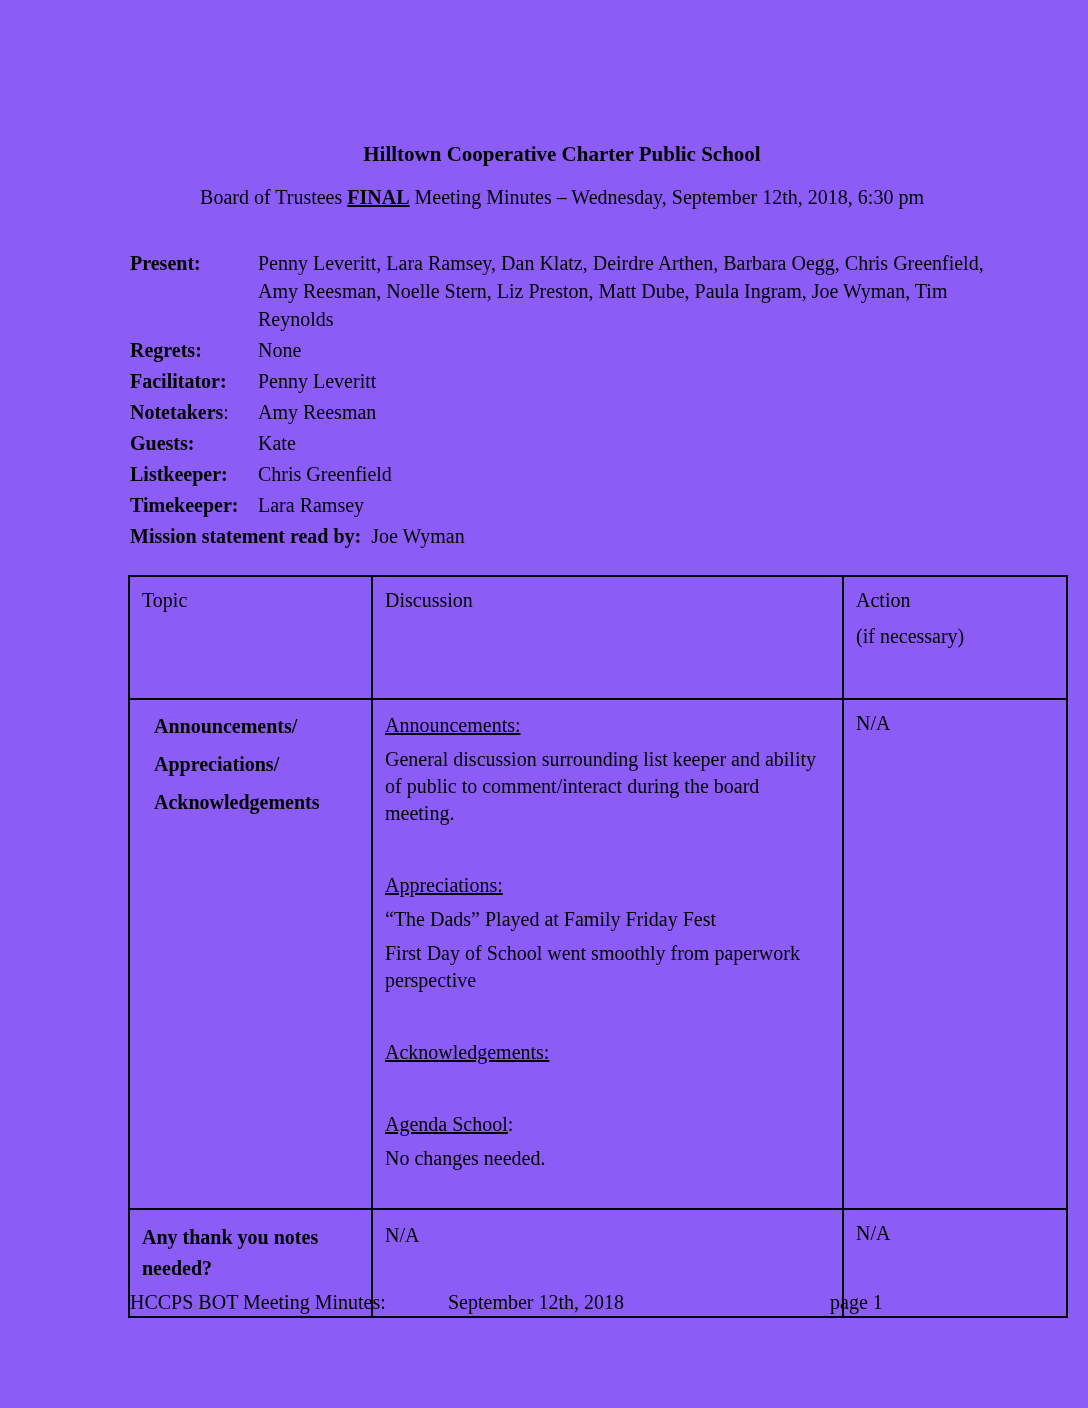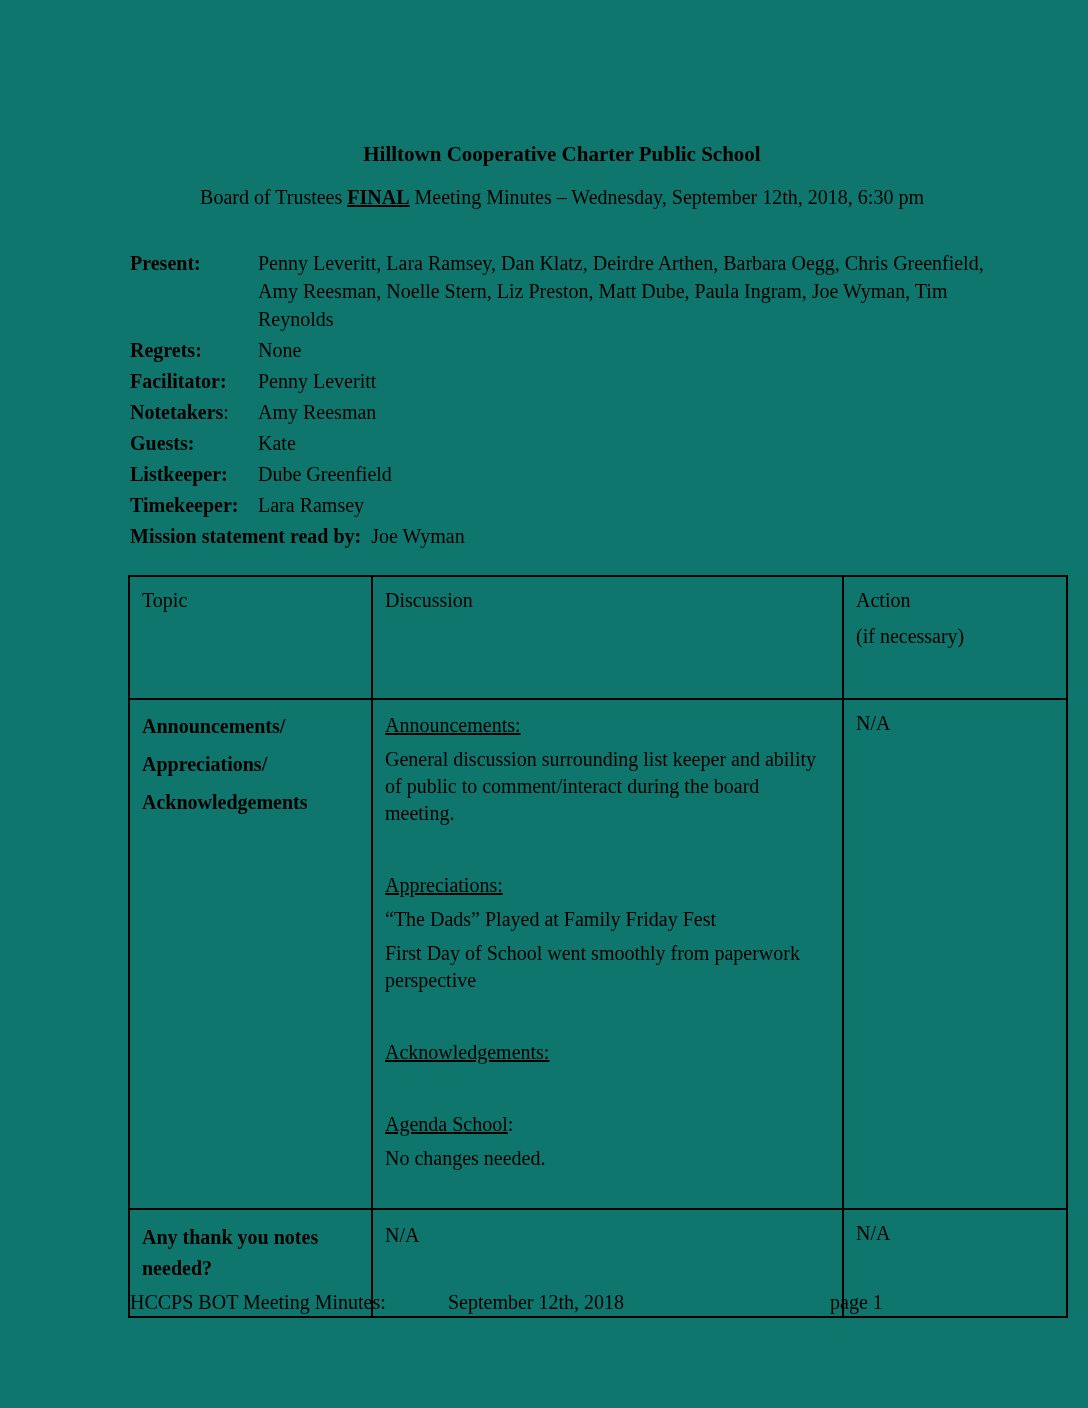--- a/index.html
+++ b/index.html
@@ -5,21 +5,21 @@
 <style>
   html, body {
     margin: 0;
     padding: 0;
     background: #ffffff;
   }
   .page {
     position: relative;
     width: 1088px;
     height: 1408px;
-    background: #0f766e;
+    background: #8b5cf6;
     color: #000000;
     font-family: "Liberation Serif", "DejaVu Serif", serif;
     font-size: 20px;
     overflow: hidden;
   }
   .content {
     position: absolute;
     left: 130px;
     top: 140px;
     width: 864px;
@@ -96,21 +96,21 @@
   }
   td.cell-action {
     padding: 14px 8px 0 12px;
     font-weight: bold;
   }
   .row-main td { height: 484px; }
   .row-notes td { height: 82px; }
   .topic-line {
     font-weight: bold;
     line-height: 28px;
-    margin: 0 0 10px 0;
+    margin: 0 0 10px 12px;
   }
   .row-notes .topic-line {
     margin: 0;
     line-height: 31px;
   }
   td.cell-disc p {
     margin: 0 0 7px 0;
     line-height: 27px;
   }
   .u {
@@ -162,21 +162,21 @@
       <div class="info-row">
         <span class="info-label"><span>Notetakers</span><span class="plain">:</span></span>
         <span class="info-value">Amy Reesman</span>
       </div>
       <div class="info-row">
         <span class="info-label"><span>Guests:</span><span class="plain"></span></span>
         <span class="info-value">Kate</span>
       </div>
       <div class="info-row">
         <span class="info-label"><span>Listkeeper:</span><span class="plain"></span></span>
-        <span class="info-value">Dube Greenfield</span>
+        <span class="info-value">Chris Greenfield</span>
       </div>
       <div class="info-row">
         <span class="info-label"><span>Timekeeper:</span><span class="plain"></span></span>
         <span class="info-value">Lara Ramsey</span>
       </div>
       <div class="info-row wide">
         <span class="info-label"><span>Mission statement read by:</span><span class="plain"></span></span>
         <span class="info-value">Joe Wyman</span>
       </div>
     </div>

